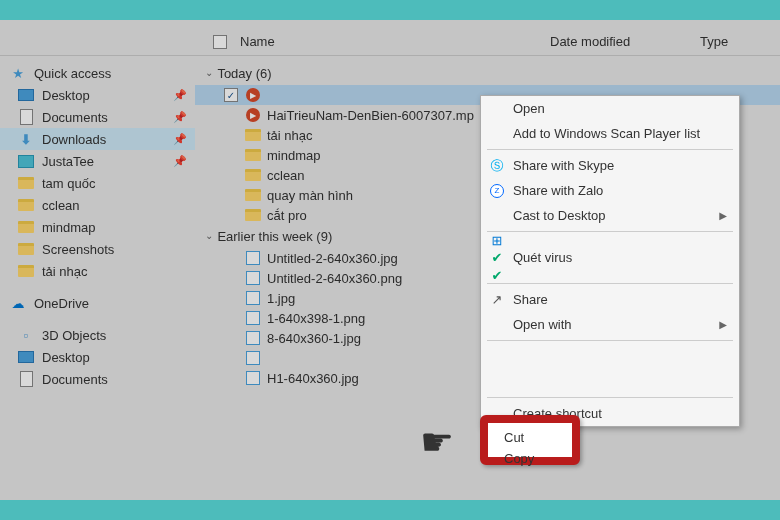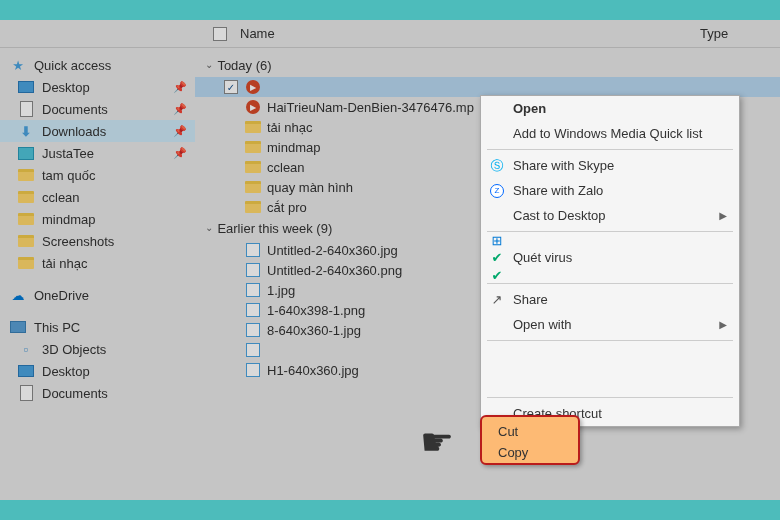--- a/index.html
+++ b/index.html
@@ -1,19 +1,19 @@
 <!DOCTYPE html>
 <html><head>
 <meta charset="utf-8">
 <style>
 *{margin:0;padding:0;box-sizing:border-box;font-family:"Segoe UI",Arial,sans-serif;font-size:13px;color:#333}
 body{background:#5BDDDC;width:780px;height:520px;overflow:hidden;position:relative}
 .window{position:absolute;top:20px;left:0;right:0;bottom:20px;background:#e8e8e8;display:flex;flex-direction:column}
 .overlay{position:absolute;inset:0;background:rgba(0,0,0,0.15);pointer-events:none}
-.header-row{display:flex;align-items:center;padding:6px 0 6px 200px;border-bottom:1px solid #ccc;color:#555}
+.header-row{display:flex;align-items:center;padding:14px 0 6px 200px;border-bottom:1px solid #ccc;color:#555}
 .header-row .col-check{width:40px;display:flex;justify-content:center}
 .header-row .col-name{flex:1}
 .header-row .col-date{width:150px}
 .header-row .col-type{width:80px}
 .chkbox{width:14px;height:14px;border:1px solid #888;background:#fff}
 .body{flex:1;display:flex;overflow:hidden}
 .sidebar{width:195px;padding:6px 0;overflow:hidden}
 .nav-item{display:flex;align-items:center;padding:3px 8px 3px 18px;gap:8px;cursor:pointer}
 .nav-item.selected{background:#cde8f6}
 .nav-item.top{padding-left:10px;font-weight:400}
@@ -36,42 +36,43 @@
 .i-folder{width:16px;height:12px;background:#ffd86b;border-radius:1px;border-top:3px solid #f0c84a}
 .i-onedrive{color:#0078d4}
 .i-thispc{width:16px;height:12px;background:#5a9fd4;border:1px solid #3a7fb4}
 .i-3d{color:#5a9fd4}
 .i-mp3{width:14px;height:14px;border-radius:50%;background:#d84a2a;display:flex;align-items:center;justify-content:center;color:#fff;font-size:8px}
 .i-img{width:14px;height:14px;background:#fff;border:1px solid #4aa3df}
 .chev{color:#666;font-size:10px;display:inline-block}
 .chev.down{transform:translateY(-1px)}
 .ctx{position:absolute;top:95px;left:480px;width:260px;background:#f5f5f5;border:1px solid #aaa;box-shadow:2px 2px 6px rgba(0,0,0,0.3);z-index:10}
 .ctx-item{display:flex;align-items:center;padding:5px 12px 5px 32px;gap:8px;cursor:pointer;position:relative}
-.ctx-item.bold{font-weight:700}
+.ctx-item.bold{font-weight:400}
 .ctx-sep{height:1px;background:#ccc;margin:3px 6px}
 .ctx-ico{position:absolute;left:8px;width:16px;height:16px;display:flex;align-items:center;justify-content:center;font-size:13px}
 .i-skype{color:#00aff0}
 .i-zalo{width:14px;height:14px;border-radius:50%;background:#fff;border:1px solid #0068ff;color:#0068ff;font-size:8px;display:flex;align-items:center;justify-content:center}
 .i-defender{color:#0078d4}
 .i-kasp{color:#00a86b}
 .i-share{color:#555}
 .arrow-r{margin-left:auto;color:#666;font-size:10px}
-.highlight-box{position:absolute;top:415px;left:480px;width:100px;height:50px;border:2px solid #b91c1c;border-radius:6px;background:#fdba74;z-index:20;padding:4px 10px;box-shadow:2px 2px 4px rgba(0,0,0,0.3)}
+.highlight-box{position:absolute;top:415px;left:480px;width:100px;height:50px;border:8px solid #b91c1c;border-radius:6px;background:#ffffff;z-index:20;padding:4px 10px;box-shadow:2px 2px 4px rgba(0,0,0,0.3)}
 .highlight-box div{padding:3px 6px;cursor:pointer}
 .hand{position:absolute;top:420px;left:420px;z-index:30;font-size:38px;transform:scaleX(1)}
 </style>
 </head>
 <body>
 
 <div class="window">
   <div class="header-row">
     <div class="col-check">
         <div class="chkbox"></div>
       </div>
     <div class="col-name">Name</div>
+    <div class="col-date">Date modified</div>
     <div class="col-type">Type</div>
   </div>
   <div class="body">
     <div class="sidebar">
       <div class="nav-item top">
         <span class="ico i-star">★</span>
         <span>Quick access</span>
       </div>
       <div id="qa-list">
           <div class="nav-item">
@@ -130,26 +131,20 @@
             </span>
             <span>tải nhạc</span>
           </div>
         </div>
       <div class="nav-sep"></div>
       <div class="nav-item top">
         <span class="ico i-onedrive">☁</span>
         <span>OneDrive</span>
       </div>
       <div class="nav-sep"></div>
-      <div class="nav-item top">
-        <span class="ico">
-            <span class="i-thispc"></span>
-          </span>
-        <span>This PC</span>
-      </div>
       <div id="pc-list">
           <div class="nav-item">
             <span class="ico i-3d">▫</span>
             <span>3D Objects</span>
           </div>
           <div class="nav-item">
             <span class="ico">
               <span class="i-desktop"></span>
             </span>
             <span>Desktop</span>
@@ -176,21 +171,21 @@
             </span>
             <span class="ico">
               <span class="i-mp3">▶</span>
             </span>
           </div>
           <div class="file-row">
             <span class="chk"></span>
             <span class="ico">
               <span class="i-mp3">▶</span>
             </span>
-            <span>HaiTrieuNam-DenBien-3476476.mp</span>
+            <span>HaiTrieuNam-DenBien-6007307.mp</span>
           </div>
           <div class="file-row">
             <span class="chk"></span>
             <span class="ico">
               <span class="i-folder"></span>
             </span>
             <span>tải nhạc</span>
           </div>
           <div class="file-row">
             <span class="chk"></span>
@@ -277,21 +272,21 @@
   </div>
 </div>
 
 <div class="overlay"></div>
 
 <div class="ctx">
   <div class="ctx-item bold">
       <span>Open</span>
     </div>
   <div class="ctx-item">
-      <span>Add to Windows Media Quick list</span>
+      <span>Add to Windows Scan Player list</span>
     </div>
   <div class="ctx-sep"></div>
   <div class="ctx-item">
       <span class="ctx-ico i-skype">Ⓢ</span>
       <span>Share with Skype</span>
     </div>
   <div class="ctx-item">
       <span class="ctx-ico">
         <span class="i-zalo">Z</span>
       </span>

